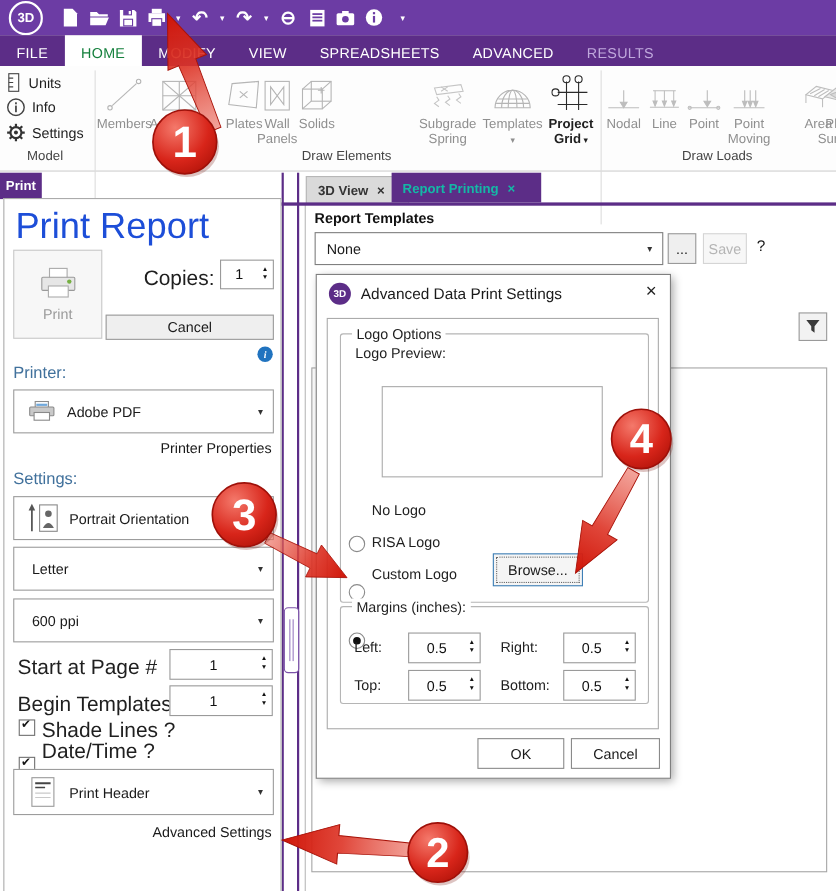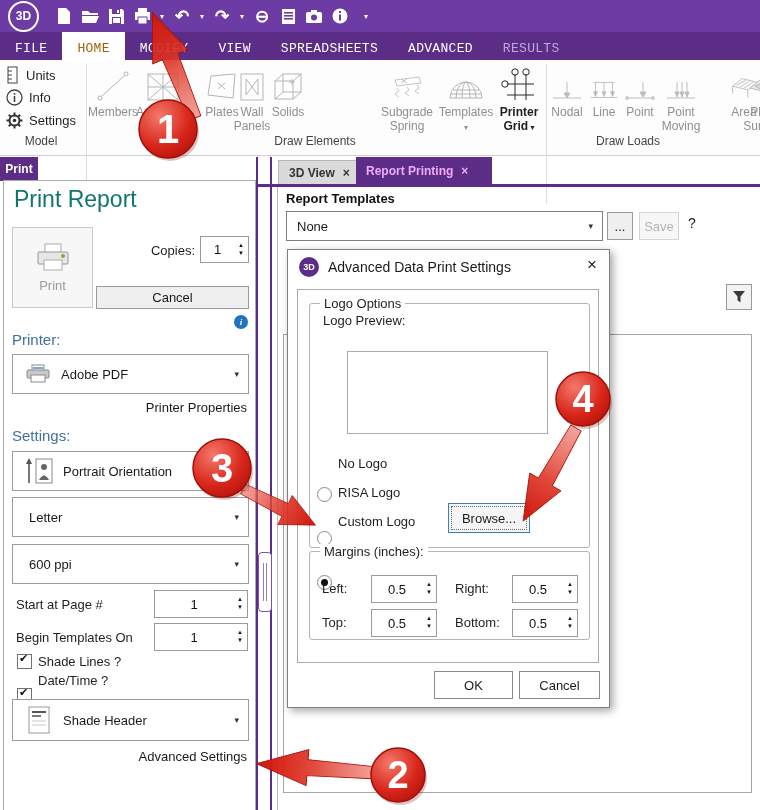--- a/index.html
+++ b/index.html
@@ -8,43 +8,43 @@
   .abs{position:absolute;}
   
   .titlebar{left:0;top:0;width:760px;height:32px;background:#6C3CA4;display:flex;align-items:center;}
   .logo3d{width:27px;height:27px;border:2px solid #fff;border-radius:50%;margin-left:8px;
     color:#fff;font-size:12px;font-weight:bold;display:flex;align-items:center;justify-content:center;background:#6C3CA4;}
   .qat{display:flex;align-items:center;margin-left:14px;gap:4px;}
   .qicon{width:22px;height:22px;display:flex;align-items:center;justify-content:center;color:#fff;}
   .qcaret{color:#fff;font-size:8px;width:10px;text-align:center;}
   
   .tabrow{left:0;top:32px;width:760px;height:28px;background:#5C2D87;display:flex;align-items:stretch;}
-  .rtab{color:#fff;font-size:13px;display:flex;align-items:center;padding:16px 15px;letter-spacing:.3px;font-family:Liberation Mono, monospace;}
-  .rtab.active{background:#fff;color:#a16207;}
+  .rtab{color:#fff;font-size:13px;display:flex;align-items:center;padding:16px 15px;letter-spacing:.3px;}
+  .rtab.active{background:#fff;color:#15803d;}
   .rtab.dim{color:#BFA8DC;}
   
   .ribbon{left:0;top:60px;width:760px;height:95px;background:#FDFDFD;border-bottom:1px solid #CFCFCF;}
   .grouplabel{position:absolute;top:74px;font-size:12px;color:#444;width:120px;text-align:center;}
   .gsep{position:absolute;top:4px;width:1px;height:140px;background:#DDD;}
   .mitem{position:absolute;left:6px;display:flex;align-items:center;gap:6px;font-size:13px;color:#1F1F1F;}
   .ritem{position:absolute;top:6px;text-align:center;}
   .ritem .ric{height:38px;display:flex;align-items:flex-end;justify-content:center;}
   .ritem .rlb{font-size:12px;color:#8F8F8F;line-height:1.15;margin-top:2px;}
   .ritem.en .rlb{color:#1F1F1F;}
   .caret-sm{font-size:8px;color:#8F8F8F;}
   .ritem.en .caret-sm{color:#1F1F1F;}
   
   .printtab{left:0;top:157px;width:38px;height:24px;background:#5C2D87;color:#fff;font-size:12px;font-weight:bold;
     display:flex;align-items:center;justify-content:center;}
   .lpanel{left:3px;top:180px;width:251px;height:630px;background:#fff;border:1px solid #ABABAB;border-bottom:none;}
-  .ptitle{left:14px;top:186px;font-size:23px;color:#0f766e;}
+  .ptitle{left:14px;top:186px;font-size:33px;color:#1d4ed8;}
   .bigprint{left:12px;top:227px;width:79px;height:79px;background:#F7F7F7;border:1px solid #C9C9C9;
     display:flex;flex-direction:column;align-items:center;justify-content:center;gap:4px;}
   .bigprint .plab{font-size:13px;color:#9B9B9B;}
-  .field-lb{font-size:13px;color:#1F1F1F;}
+  .field-lb{font-size:19px;color:#1F1F1F;}
   .spin{background:#fff;border:1px solid #9A9A9A;display:flex;align-items:center;}
   .spin .sval{flex:1;text-align:center;font-size:13px;color:#111;}
   .spin .sarr{width:14px;display:flex;flex-direction:column;align-items:center;justify-content:center;line-height:1;color:#111;}
   .spin .sarr span{font-size:6px;height:8px;}
   .btn{background:#EFEFEF;border:1px solid #9A9A9A;font-size:13px;color:#1A1A1A;display:flex;align-items:center;justify-content:center;}
   .heading-blue{font-size:15px;color:#41719C;}
   .combo{background:#fff;border:1px solid #9C9C9C;display:flex;align-items:center;}
   .combo .ctext{font-size:13px;color:#1A1A1A;flex:1;}
   .combo .ccaret{font-size:9px;color:#333;padding-right:9px;}
   .link{font-size:13px;color:#1A1A1A;}
@@ -289,21 +289,21 @@
           <svg width="36" height="36" viewBox="0 0 36 36" stroke="#2A2A2A" fill="none">
             <line x1="14" y1="6" x2="14" y2="32"></line>
             <line x1="25" y1="6" x2="25" y2="32"></line>
             <line x1="6" y1="16" x2="33" y2="16"></line>
             <line x1="6" y1="27" x2="33" y2="27"></line>
             <circle cx="14" cy="4" r="3.2"></circle>
             <circle cx="25" cy="4" r="3.2"></circle>
             <circle cx="4" cy="16" r="3.2"></circle>
           </svg>
         </div>
-      <div class="rlb"><span style="font-weight:bold;">Printer Grid</span><span class="caret-sm"> ▾</span></div>
+      <div class="rlb"><span style="font-weight:bold;">Project Grid</span><span class="caret-sm"> ▾</span></div>
     </div>
     <div class="grouplabel" style="left:255px;">Draw Elements</div>
     <div class="gsep" style="left:546px;"></div>
 
     <div class="ritem" style="left:548px;width:38px;">
       <div class="ric">
           <svg width="34" height="30" viewBox="0 0 34 30" stroke="#BDBDBD" fill="none">
             <line x1="3" y1="24" x2="31" y2="24"></line>
             <line x1="17" y1="8" x2="17" y2="22"></line>
             <polygon points="14,19 20,19 17,24" fill="#BDBDBD"></polygon>
@@ -368,21 +368,21 @@
     </div>
     <div class="ritem" style="left:736px;width:56px;">
       <div class="ric">
           <svg width="36" height="32" viewBox="0 0 36 32" stroke="#BDBDBD" fill="none">
             <polygon points="4,16 14,8 30,12 20,20" fill="#EAEAEA"></polygon>
             <polygon points="9,14 19,10 24,13 14,17" fill="#D8D8D8"></polygon>
           </svg>
         </div>
       <div class="rlb">Plate Surface</div>
     </div>
-    <div class="grouplabel" style="left:568px;text-align:center;">Draw Loads</div>
+    <div class="grouplabel" style="left:592px;text-align:center;">Draw Loads</div>
   </div>
 
   <div class="abs vpurple" style="left:256px;top:157px;width:2px;height:653px;"></div>
   <div class="abs vpurple" style="left:270px;top:157px;width:2px;height:653px;"></div>
   <div class="abs grip">
       <i></i>
       <i></i>
     </div>
 
   <div class="abs printtab">Print</div>
@@ -478,31 +478,31 @@
   <div class="abs combo" style="left:12px;top:699px;width:235px;height:40px;">
     <span style="margin:0 12px 0 14px;">
         <svg width="24" height="30" viewBox="0 0 24 30">
           <rect x="2" y="2" width="20" height="26" fill="#fff" stroke="#9A9A9A"></rect>
           <line x1="5" y1="7" x2="19" y2="7" stroke="#444" stroke-width="1.8"></line>
           <line x1="5" y1="11" x2="14" y2="11" stroke="#444" stroke-width="1.4"></line>
           <line x1="5" y1="16" x2="19" y2="16" stroke="#C9C9C9"></line>
           <line x1="5" y1="20" x2="19" y2="20" stroke="#C9C9C9"></line>
         </svg>
       </span>
-    <span class="ctext">Shade Header</span>
+    <span class="ctext">Print Header</span>
     <span class="ccaret">▾</span>
   </div>
   <span class="abs link" style="left:90px;top:749px;width:157px;text-align:right;">Advanced Settings</span>
 
   <div class="abs" style="left:277px;top:186px;width:1px;height:624px;background:#B9B9B9;"></div>
   <div class="abs vtab" style="left:278px;top:160px;width:72px;height:24px;background:#DADADA;border:1px solid #B7B7B7;color:#333;">
     <span>3D View</span>
       <span class="x">×</span>
   </div>
-  <div class="abs vtab" style="left:356px;top:157px;width:116px;height:27px;background:#5C2D87;color:#f0abfc;">
+  <div class="abs vtab" style="left:356px;top:157px;width:116px;height:27px;background:#5C2D87;color:#14b8a6;">
     <span>Report Printing</span>
       <span class="x">×</span>
   </div>
   <div class="abs" style="left:256px;top:184px;width:504px;height:3px;background:#5C2D87;"></div>
 
   <div class="abs rheading" style="left:286px;top:191px;">Report Templates</div>
   <div class="abs combo" style="left:286px;top:211px;width:315px;height:28px;border-color:#7F7F7F;">
     <span class="ctext" style="margin-left:10px;">None</span>
     <span class="ccaret">▾</span>
   </div>

